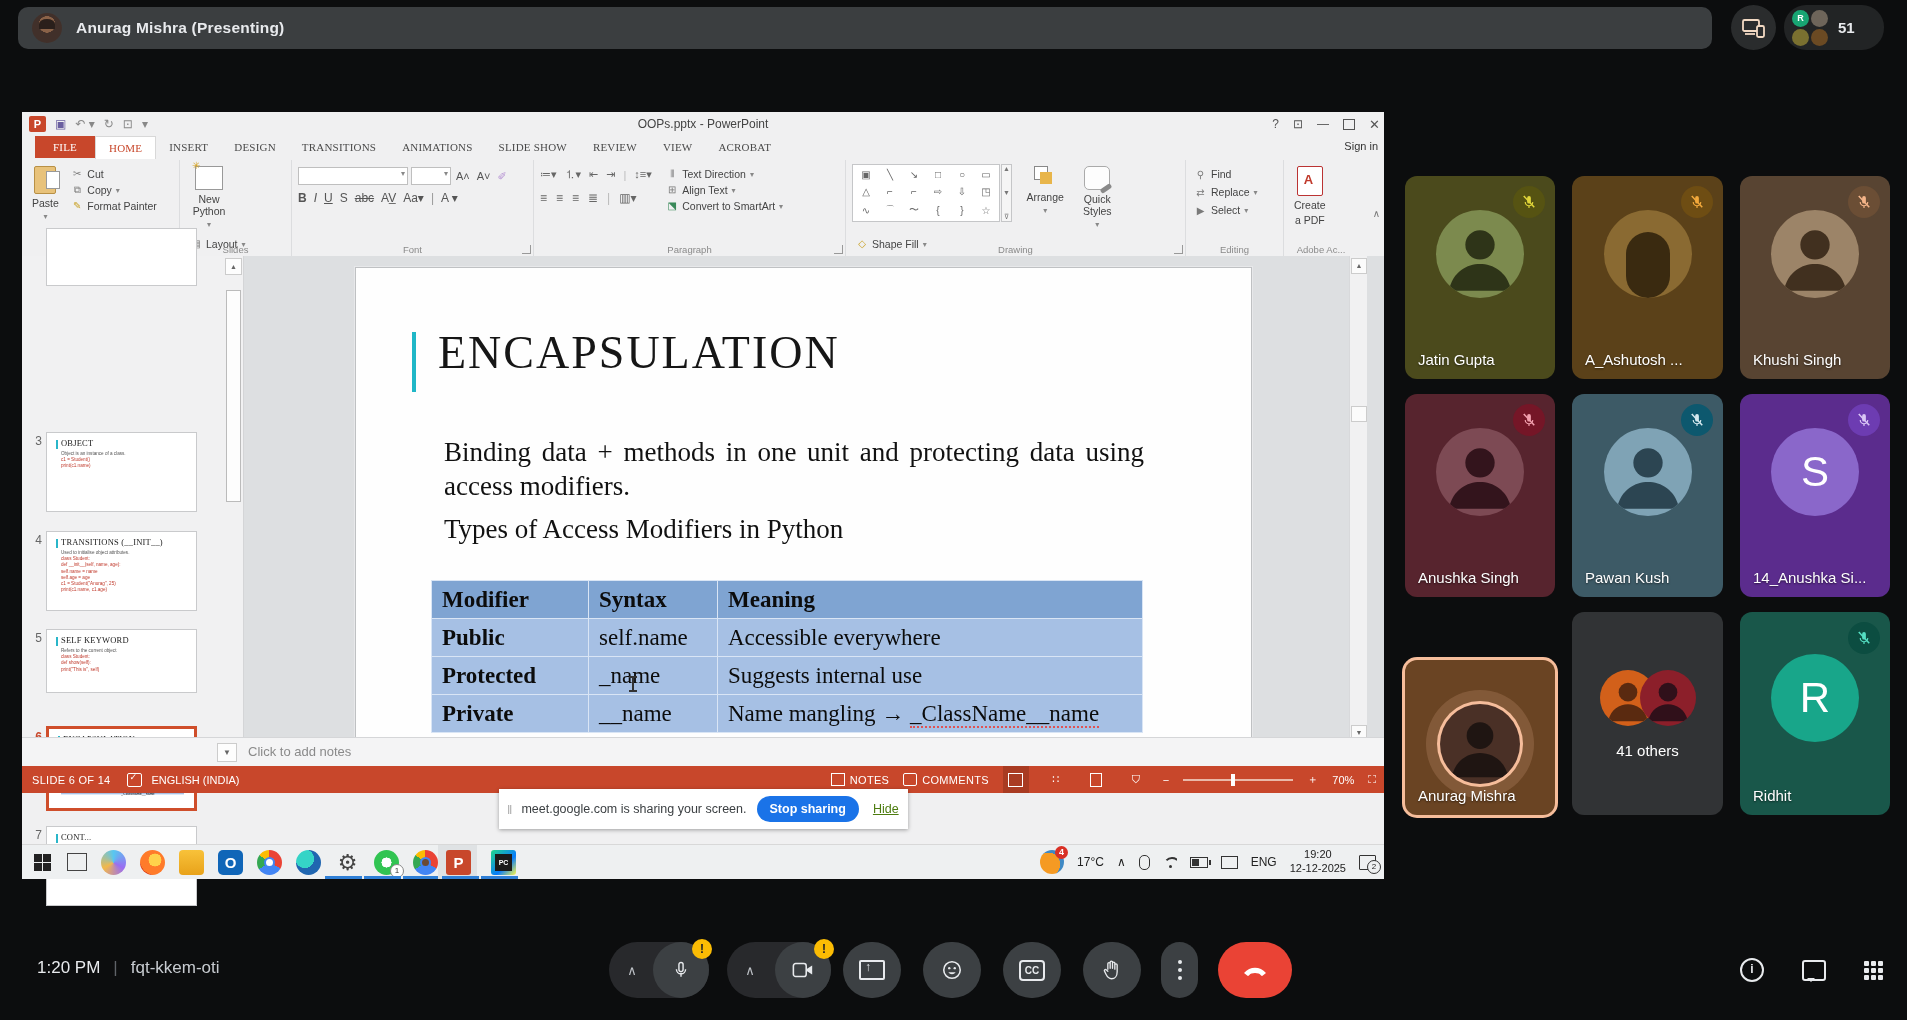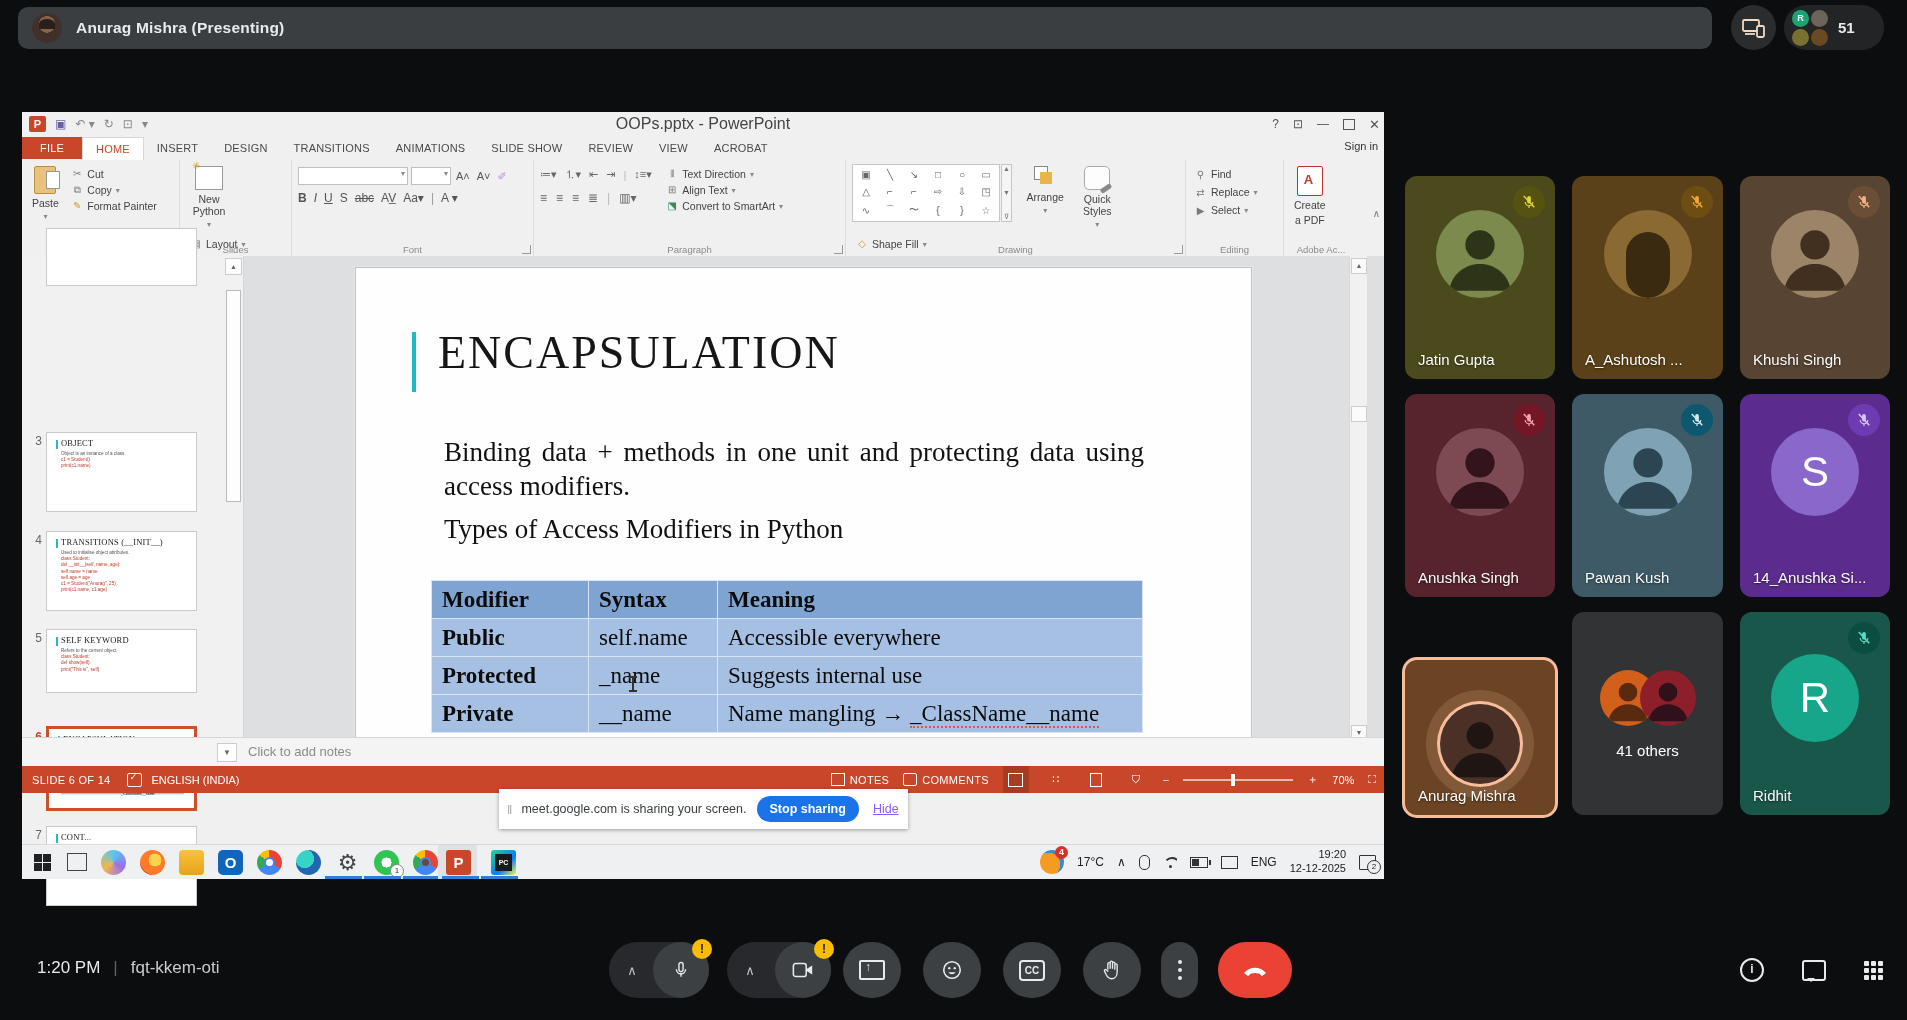--- a/index.html
+++ b/index.html
@@ -17,27 +17,27 @@
   .cluster i{position:absolute;width:17px;height:17px;border-radius:50%;font-style:normal;font-size:9px;font-weight:700;color:#fff;display:flex;align-items:center;justify-content:center;}
   .chip .cnum{color:#e8eaed;font-size:15px;font-weight:700;margin-left:8px;}
 
   
   .screen{left:22px;top:112px;width:1362px;height:766px;background:#f0f0f1;}
   .titlebar{position:absolute;left:0;top:0;right:0;height:24px;background:#f0f0f1;display:flex;align-items:center;}
   .qat{display:flex;align-items:center;gap:9px;margin-left:7px;}
   .pptlogo{width:17px;height:16px;background:#c8472b;border-radius:2px;color:#fff;font-size:11px;font-weight:700;display:flex;align-items:center;justify-content:center;}
   .qic{font-size:12px;color:#6a5fa0;}
   .qic.g{color:#888;}
-  .wtitle{position:absolute;left:0;right:0;text-align:center;font-size:16px;color:#444;}
+  .wtitle{position:absolute;left:0;right:0;text-align:center;font-size:12px;color:#444;}
   .wctl{position:absolute;right:4px;top:0;display:flex;align-items:center;gap:14px;height:24px;color:#555;font-size:12px;}
   .wctl .box{width:10px;height:9px;border:1px solid #555;}
   .wctl .x{font-size:13px;}
 
   
-  .tabs{position:absolute;left:0;top:24px;right:0;height:24px;display:flex;align-items:center;font-size:11px;color:#4a4a4a;}
+  .tabs{position:absolute;left:13px;top:24px;right:0;height:24px;display:flex;align-items:flex-start;font-size:11px;color:#4a4a4a;font-family:Liberation Serif, serif;}
   .tab{padding:5px 13px;letter-spacing:.2px;}
   .tab.file{background:#c8472b;color:#fff;padding:5px 18px;}
   .tab.active{background:#fff;color:#c8472b;border:1px solid #d8d8d8;border-bottom:none;}
   .signin{position:absolute;right:6px;top:28px;font-size:11px;color:#333;}
 
   
   .ribbon{position:absolute;left:0;top:48px;right:0;height:96px;background:#f0f0f1;border-bottom:1px solid #cfd1d3;display:flex;}
   .rgroup{position:relative;height:100%;border-right:1px solid #dcdddf;padding:4px 5px 14px 6px;box-sizing:border-box;flex:none;}
   .rlabel{position:absolute;bottom:1px;left:0;right:0;text-align:center;font-size:9.5px;color:#8a8a8a;}
   .dlg{position:absolute;right:2px;bottom:2px;width:8px;height:8px;border-right:1.5px solid #999;border-bottom:1.5px solid #999;}
@@ -143,30 +143,30 @@
   .weather{position:relative;width:24px;height:24px;border-radius:50%;background:radial-gradient(circle at 35% 60%,#f59a23 0 55%,#3f89c4 56% 100%);}
   .wbadge{position:absolute;right:-4px;top:-4px;width:13px;height:13px;border-radius:50%;background:#d93025;color:#fff;font-size:9px;font-weight:700;text-align:center;line-height:13px;}
   .tmic{width:9px;height:13px;border:1.5px solid #333;border-radius:5px;position:relative;}
   .batt{width:16px;height:9px;border:1.5px solid #333;position:relative;}
   .batt:after{content:"";position:absolute;right:-4px;top:2px;width:2px;height:5px;background:#333;}
   .batt i{position:absolute;left:1px;top:1px;bottom:1px;width:7px;background:#333;}
   .wifi{width:14px;height:11px;position:relative;overflow:hidden;}
   .wifi:before{content:"";position:absolute;left:0;top:0;width:14px;height:14px;border:2px solid #333;border-radius:50%;clip-path:polygon(50% 50%,0 0,100% 0);}
   .wifi:after{content:"";position:absolute;left:6px;top:8px;width:3px;height:3px;background:#333;border-radius:50%;}
   .cast{width:15px;height:11px;border:1.5px solid #333;position:relative;}
-  .clock{text-align:right;font-size:11px;line-height:1.25;}
+  .clock{text-align:center;font-size:11px;line-height:1.25;}
   .notif{position:relative;width:15px;height:13px;border:1.5px solid #333;border-radius:1px;}
   .notif i{position:absolute;right:-6px;bottom:-5px;width:12px;height:12px;border-radius:50%;border:1px solid #333;background:#eef0f1;font-size:8px;font-style:normal;text-align:center;line-height:12px;}
 
   
   .shareb{left:499px;top:789px;width:409px;height:40px;background:#fff;box-shadow:0 1px 4px rgba(0,0,0,.35);display:flex;align-items:center;z-index:30;}
   .drag{color:#aaa;font-size:13px;margin-left:8px;letter-spacing:1px;}
   .sharetxt{font-size:12.5px;color:#3c4043;margin-left:8px;}
   .stopbtn{margin-left:10px;background:#1a73e8;color:#fff;font-size:12.5px;font-weight:700;border-radius:15px;padding:6px 13px;}
-  .hidelink{margin-left:14px;color:#8b5cf6;font-size:12.5px;text-decoration:underline;}
+  .hidelink{margin-left:14px;color:#4d7c0f;font-size:12.5px;text-decoration:underline;}
 
   
   .tilegrid{left:1405px;top:176px;display:grid;grid-template-columns:150px 151px 150px;grid-auto-rows:203px;column-gap:17px;row-gap:15px;}
   .tile{position:relative;border-radius:12px;overflow:hidden;}
   .tile.hl{box-shadow:0 0 0 3px #f6bd9b;}
   .tname{position:absolute;left:13px;bottom:11px;color:#fff;font-size:15px;font-weight:500;text-shadow:0 1px 2px rgba(0,0,0,.55);white-space:nowrap;}
   .micoff{position:absolute;top:10px;right:10px;width:32px;height:32px;border-radius:50%;background:var(--bbg);color:var(--bfg);display:flex;align-items:center;justify-content:center;}
   .photo{position:absolute;left:50%;top:78px;transform:translate(-50%,-50%);width:88px;height:88px;border-radius:50%;background:var(--pbg);display:flex;align-items:flex-end;justify-content:center;overflow:hidden;}
   .letterav{position:absolute;left:50%;top:78px;transform:translate(-50%,-50%);width:88px;height:88px;border-radius:50%;background:var(--lbg);color:#fff;font-size:42px;display:flex;align-items:center;justify-content:center;}
   .ring{box-shadow:0 0 0 3px #f6bd9b,0 0 0 14px rgba(246,189,155,.18);}

